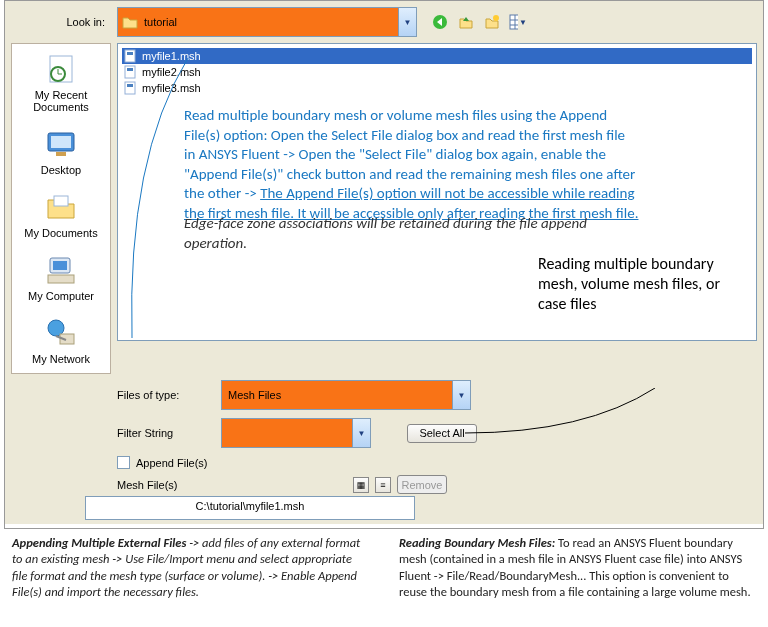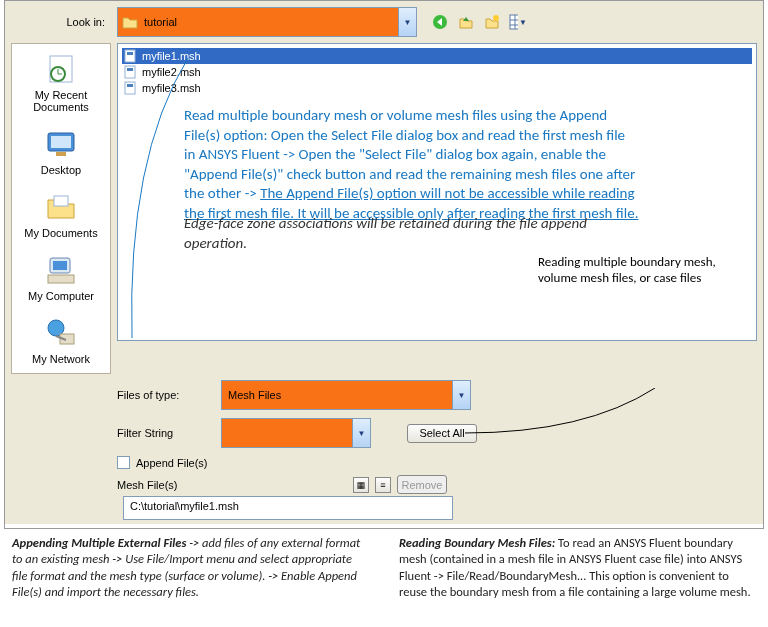--- a/index.html
+++ b/index.html
@@ -51,21 +51,21 @@
   }
   .file-item { display: flex; align-items: center; gap: 4px; padding: 1px 2px; }
   .file-item.selected { background: #316ac5; color: #fff; }
   .file-icon { width:14px; height:14px; display:flex; align-items:center; justify-content:center;}
   .annotation {
     position: absolute; color: #1a78c2; font-family: Calibri, Arial, sans-serif;
     font-size: 15px; line-height: 1.3;
   }
   .annotation .underline { text-decoration: underline; }
   .annotation-italic { font-style: italic; color: #333; }
-  .black-ann { position:absolute; color:#000; font-family: Calibri, Arial, sans-serif; font-size:13px; line-height:1.25; text-align:left;}
+  .black-ann { position:absolute; color:#000; font-family: Calibri, Arial, sans-serif; font-size:16px; line-height:1.25; text-align:left;}
   .controls { width: 536px; padding-top: 6px;}
   .ctrl-row { display: flex; align-items: center; gap: 8px; margin-bottom: 8px;}
   .ctrl-label { width: 96px; }
   .btn {
     background: linear-gradient(#fdfdfd,#e7e5dd);
     border: 1px solid #888; border-radius: 3px;
     height: 22px; width: 86px;
     display:flex; align-items:center; justify-content:center;
   }
   .btn.small { width:70px; height:19px; }
@@ -249,21 +249,21 @@
       <span class="checkbox"></span>
       <span>Append File(s)</span>
     </div>
 
     <div style="margin-left:106px; display:flex; align-items:center; gap:6px;">
       <span style="width:230px">Mesh File(s)</span>
       <span class="small-btn">▦</span>
       <span class="small-btn">≡</span>
       <div class="btn small disabled" style="width:50px">Remove</div>
     </div>
-    <div style="margin-left:112px; margin-top:2px;">
+    <div style="margin-left:74px; margin-top:2px;text-align:center;">
       <div class="mesh-list">
         <span>C:\tutorial\myfile1.msh</span>
       </div>
     </div>
   </div>
 
 </div>
 </div>
 
 <div class="footer-text">

